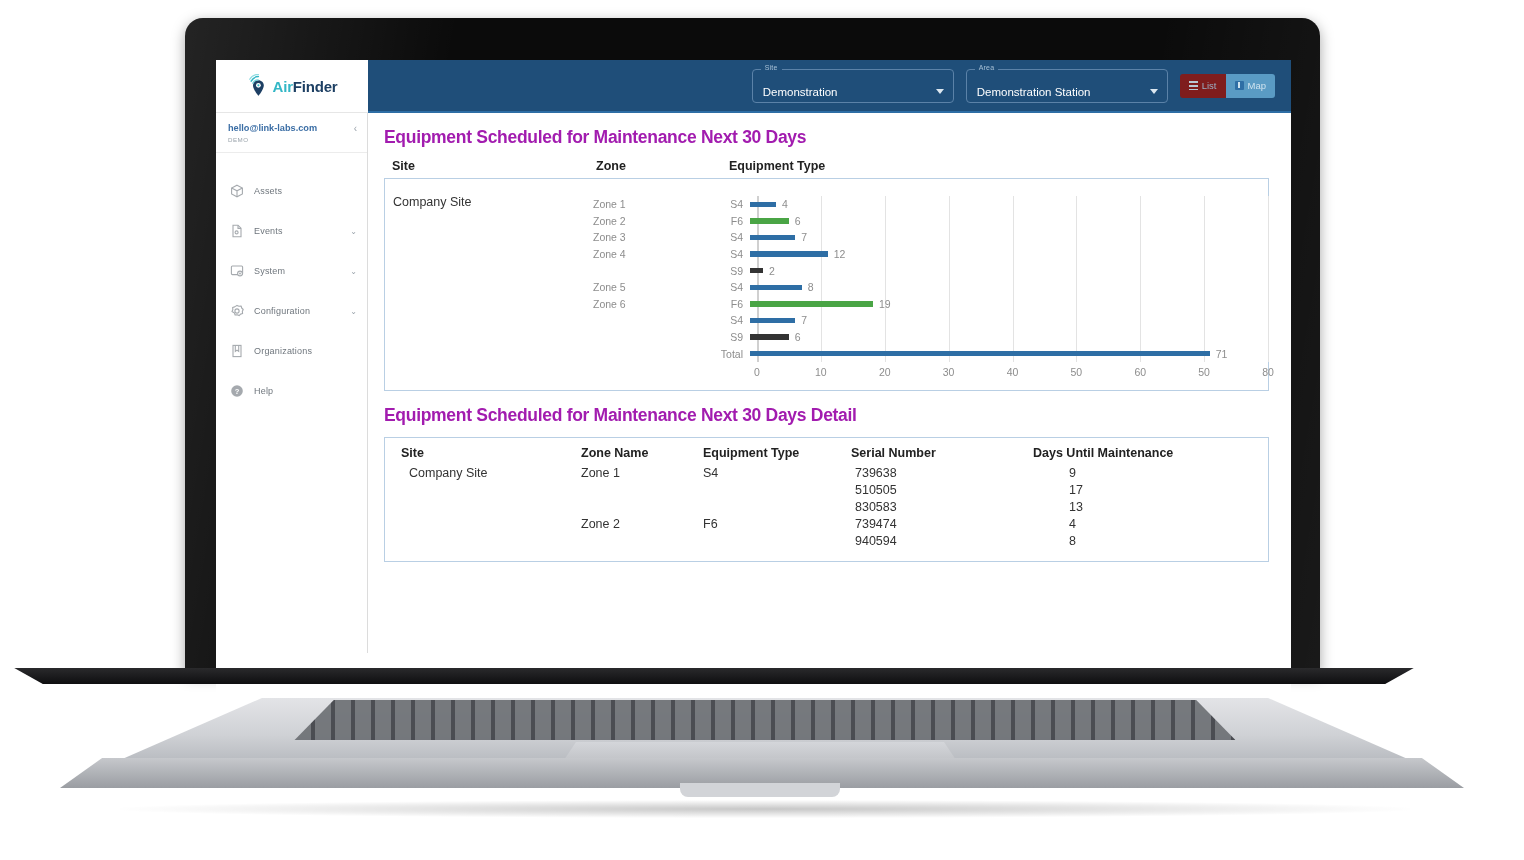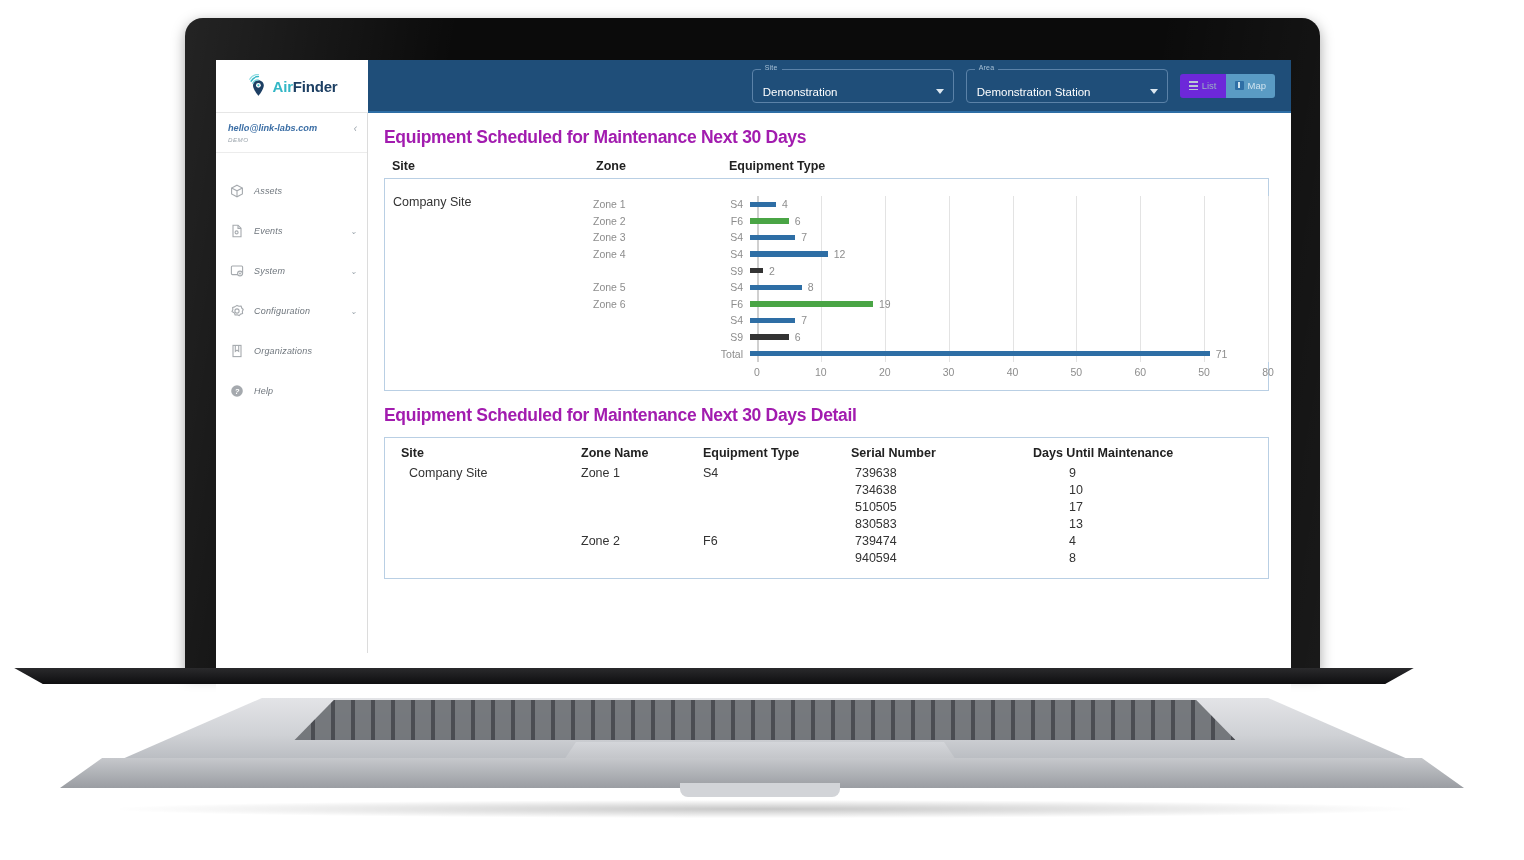--- a/index.html
+++ b/index.html
@@ -107,32 +107,32 @@
     padding:0 4px; font-size:7px; color:#a7c0d6; letter-spacing:.2px;
   }
   .selector-value { font-size:11.5px; color:#ffffff; white-space:nowrap; }
   .selector-caret {
     position:absolute; right:9px; bottom:8px;
     width:0;height:0;border-left:4px solid transparent;border-right:4px solid transparent;
     border-top:5px solid #dce7f0;
   }
   #view-toggle { display:flex; height:24px; border-radius:3px; overflow:hidden; }
   .vt-btn { display:flex; align-items:center; gap:4px; padding:0 9px; font-size:9.5px; }
-  .vt-btn.active { background:#6d28d9; color:#9bb0c3; }
+  .vt-btn.active { background:#7f1d1d; color:#9bb0c3; }
   .vt-btn.inactive { background:#5a9bc4; color:#cfe3ef; }
   .vt-ico { width:9px; height:9px; display:inline-block; }
   .vt-ico.list { background:linear-gradient(#b9c8d4 0 2px, transparent 2px 4px) repeat-y; background-size:100% 4px; }
   .vt-ico.map { background:#2e6ea5; border-radius:1px; position:relative; }
   .vt-ico.map::after{content:"";position:absolute;left:3px;top:1px;width:2px;height:6px;background:#cfe3ef;}
 
   
   #body-row { flex:1; display:flex; min-height:0; }
 
   
-  #sidebar { width:152px; background:#ffffff; border-right:1px solid #dcdcdc; flex-shrink:0;font-style:italic; }
+  #sidebar { width:152px; background:#ffffff; border-right:1px solid #dcdcdc; flex-shrink:0; }
   #user-block {
     padding:10px 10px 9px 12px; border-bottom:1px solid #ececec;
     display:flex; align-items:flex-start; justify-content:space-between;
   }
   #user-email { font-size:9.2px; font-weight:700; color:#3b6ea5; line-height:1.2; }
   #user-role { font-size:6.2px; color:#9aa3ab; letter-spacing:.5px; margin-top:2px; }
   #collapse-chevron { font-size:10px; color:#9aa3ab; line-height:1; margin-top:1px; }
 
   .nav-item {
     display:flex; align-items:center; height:40px; padding:0 10px 0 14px;
@@ -475,27 +475,20 @@
                   <th class="t-days">Days Until Maintenance</th>
                 </tr>
               </thead>
               <tbody id="detail-tbody">
                   <tr>
                     <td class="t-site">Company Site</td>
                     <td class="t-zone">Zone 1</td>
                     <td class="t-type">S4</td>
                     <td class="t-serial">739638</td>
                     <td class="t-days">9</td>
-                  </tr>
-                  <tr>
-                    <td class="t-site">&nbsp;</td>
-                    <td class="t-zone">&nbsp;</td>
-                    <td class="t-type">&nbsp;</td>
-                    <td class="t-serial">734638</td>
-                    <td class="t-days">10</td>
                   </tr>
                   <tr>
                     <td class="t-site">&nbsp;</td>
                     <td class="t-zone">&nbsp;</td>
                     <td class="t-type">&nbsp;</td>
                     <td class="t-serial">510505</td>
                     <td class="t-days">17</td>
                   </tr>
                   <tr>
                     <td class="t-site">&nbsp;</td>

